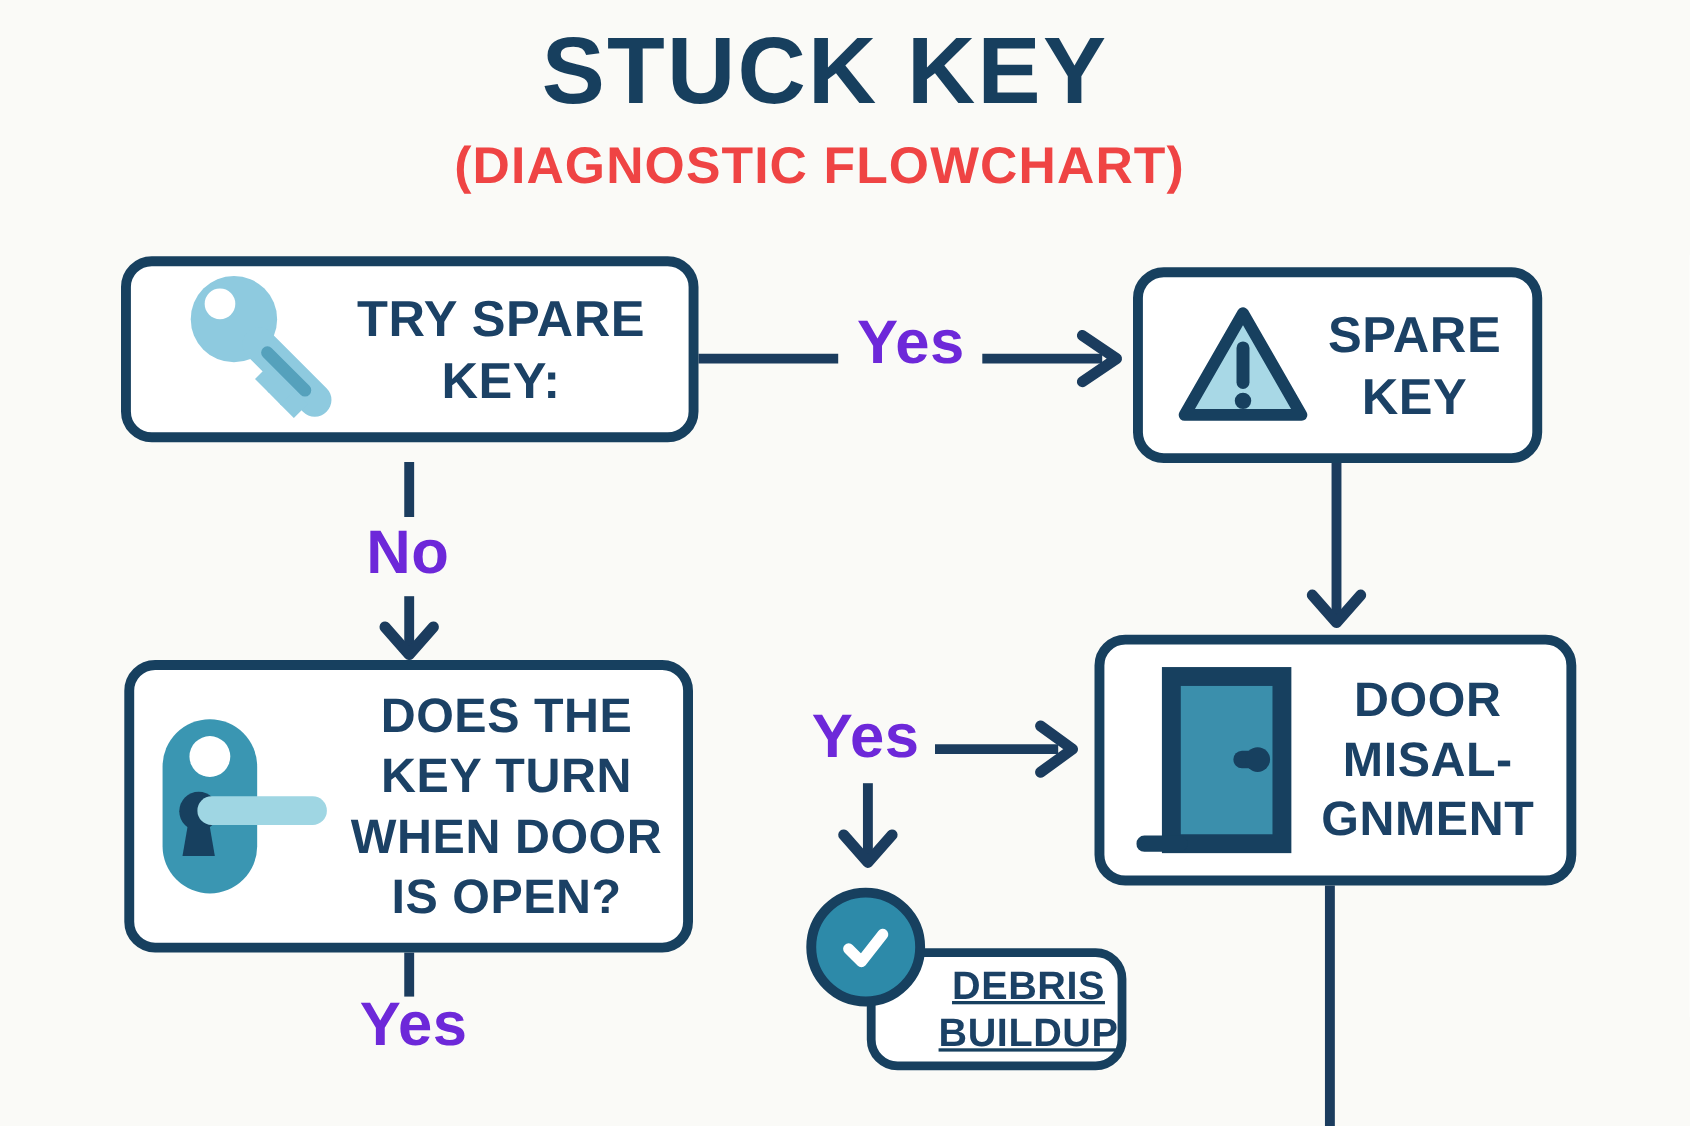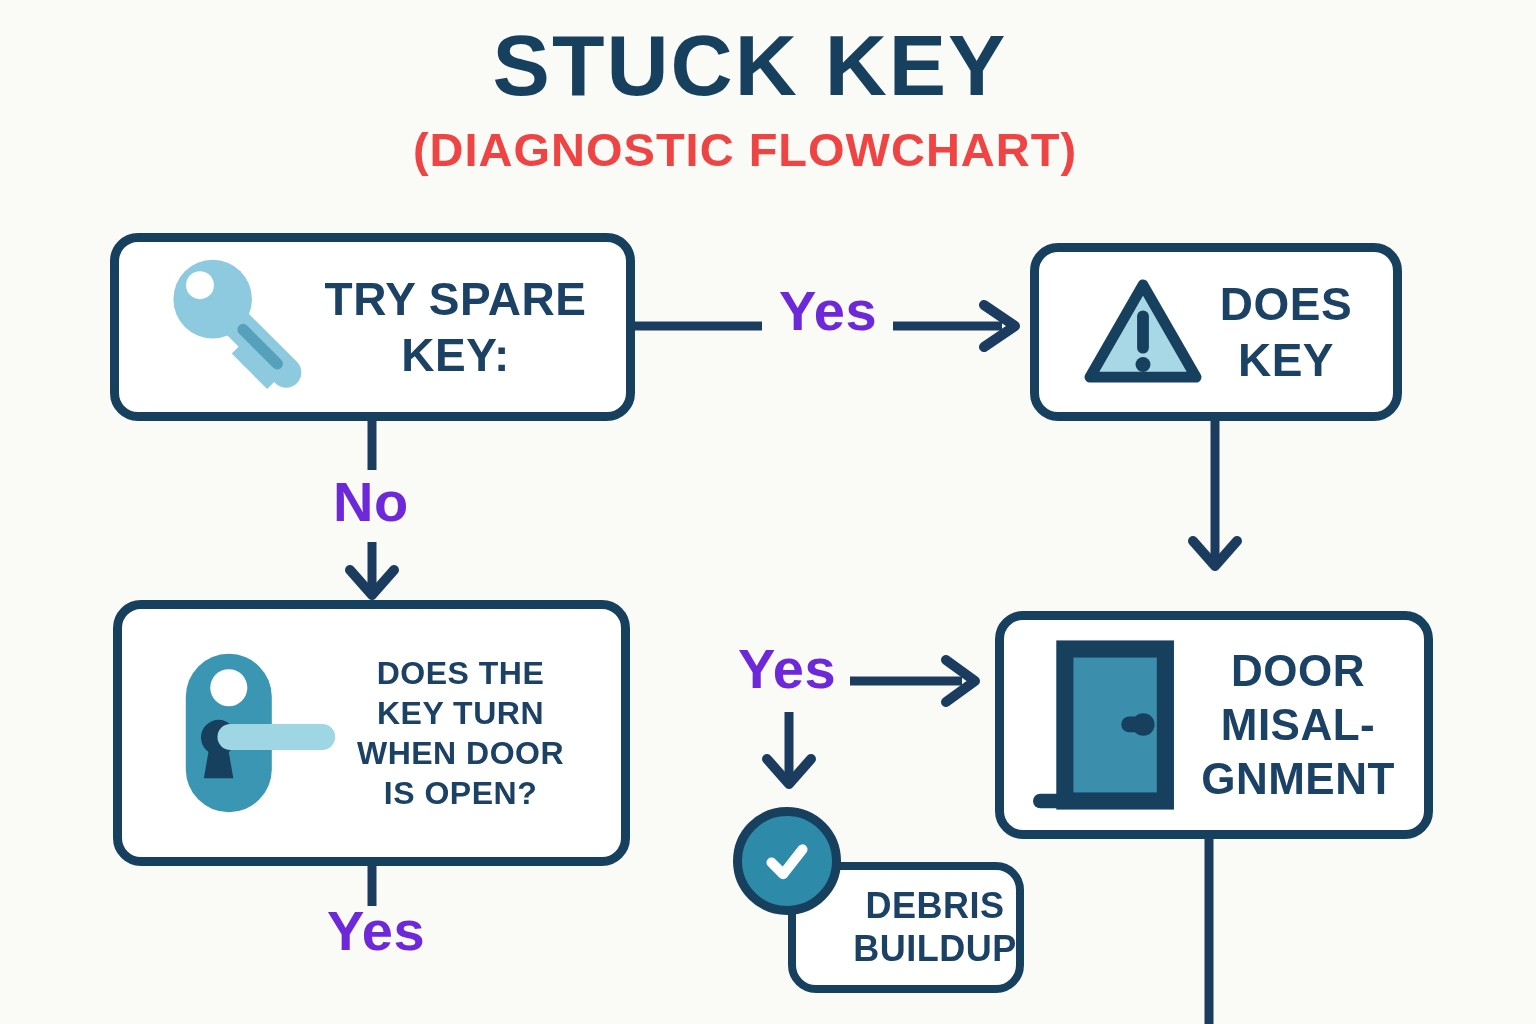--- a/index.html
+++ b/index.html
@@ -20,30 +20,30 @@
   }
   .node{
     position:absolute;background:#ffffff;border:9px solid #17405f;border-radius:28px;
     box-sizing:border-box;display:flex;align-items:center;justify-content:center;
     z-index:2;
   }
   .node-label{
     white-space:pre-line;text-align:center;font-weight:800;color:#1b4165;
     line-height:1.22;letter-spacing:0.5px;
   }
-  #node-try{left:110px;top:233px;width:525px;height:188px;gap:8px;}
+  #node-try{left:110px;top:233px;width:525px;height:169px;gap:8px;}
   #node-try .node-label{font-size:46px;}
   #node-worn{left:1030px;top:243px;width:372px;height:178px;gap:14px;}
   #node-worn .node-label{font-size:46px;}
   #node-question{left:113px;top:600px;width:517px;height:266px;gap:6px;}
-  #node-question .node-label{font-size:32px;line-height:1.25;}
-  #node-door{left:995px;top:611px;width:438px;height:228px;gap:16px;}
+  #node-question .node-label{font-size:44px;line-height:1.25;}
+  #node-door{left:995px;top:577px;width:438px;height:228px;gap:16px;}
   #node-door .node-label{font-size:44px;}
-  #node-debris{left:788px;top:862px;width:236px;height:131px;border-width:8px;
-    padding-left:58px;}
+  #node-debris{left:788px;top:862px;width:236px;height:111px;border-width:8px;
+    padding-left:58px;text-decoration:underline;}
   #node-debris .node-label{font-size:36px;line-height:1.18;}
   .edge-label{
     position:absolute;font-weight:800;color:#6d28d9;font-size:56px;line-height:1;
     z-index:2;letter-spacing:0.5px;text-align:center;
   }
   #label-yes-top{left:779px;top:283px;}
   #label-no{left:333px;top:474px;}
   #label-yes-bottom{left:327px;top:903px;}
   #label-yes-mid{left:738px;top:641px;}
   #connectors{position:absolute;left:0;top:0;z-index:1;}
@@ -101,21 +101,21 @@
     <div class="node-label">TRY SPARE
 KEY:</div>
   </div>
 
   <div class="node" id="node-worn">
     <svg class="ico" width="126" height="114" viewBox="0 0 64 58">
       <path d="M32 5 L59 52 L5 52 Z" fill="#a8d8e6" stroke="#17405f" stroke-width="5.5" stroke-linejoin="round"></path>
       <line x1="32" y1="21" x2="32" y2="37" stroke="#17405f" stroke-width="6" stroke-linecap="round"></line>
       <circle cx="32" cy="45.5" r="3.8" fill="#17405f"></circle>
     </svg>
-    <div class="node-label">DOES
+    <div class="node-label">SPARE
 KEY</div>
   </div>
 
   <div class="node" id="node-question">
     <svg class="ico" width="172" height="168" viewBox="0 0 76 74">
       <rect x="3" y="2" width="38" height="70" rx="19" fill="#3a96b2"></rect>
       <circle cx="22" cy="17" r="8.2" fill="#ffffff"></circle>
       <circle cx="17.5" cy="39" r="7.8" fill="#17405f"></circle>
       <path d="M13.5 42.5 L21.5 42.5 L24 57 L11 57 Z" fill="#17405f"></path>
       <rect x="17" y="33" width="52" height="11.5" rx="5.7" fill="#9fd6e3"></rect>

